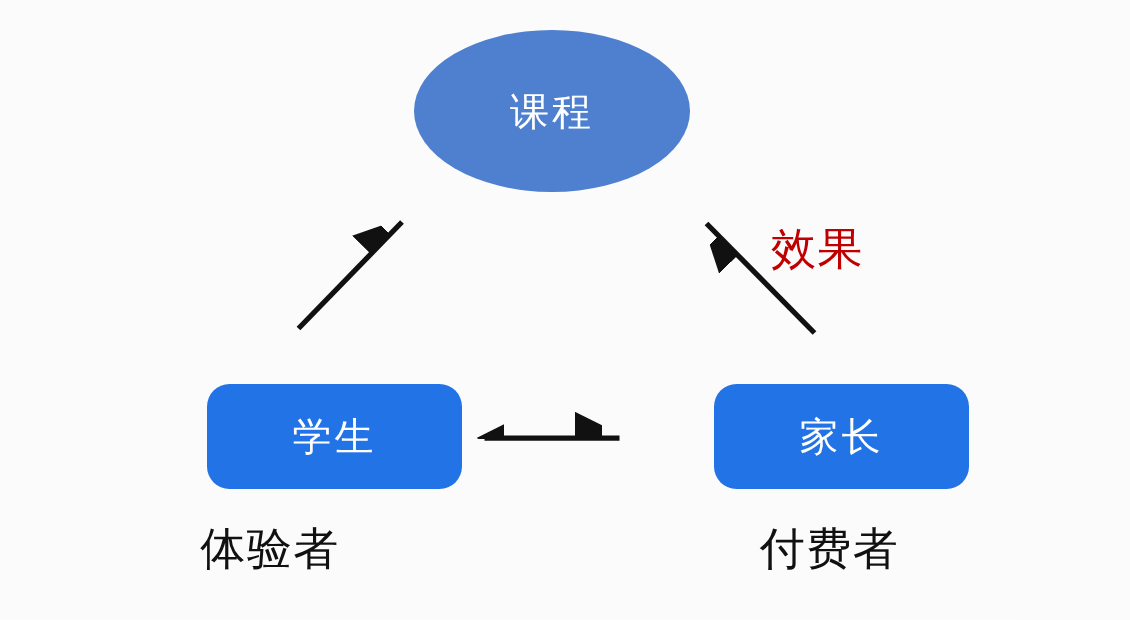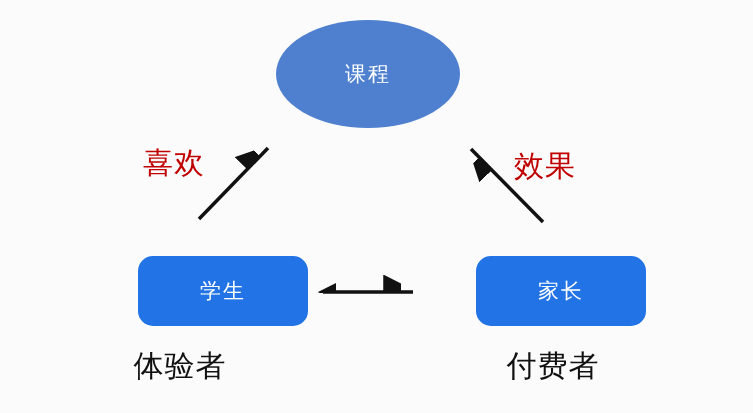--- a/index.html
+++ b/index.html
@@ -15,21 +15,21 @@
     position: absolute;
     left: 0; top: 0;
     width: 753px; height: 413px;
   }
   .node {
     position: absolute;
     display: flex;
     align-items: center;
     justify-content: center;
     color: #ffffff;
-    font-size: 21px;
+    font-size: 26px;
     letter-spacing: 2px;
     font-family: Liberation Mono, monospace;
   }
   .node-ellipse {
     left: 276px; top: 20px;
     width: 184px; height: 108px;
     border-radius: 50%;
     background: #4E80CF;
   }
   .node-rect {
@@ -88,17 +88,16 @@
   </div>
 
   <div class="node node-rect parent">
     <span>家长</span>
   </div>
 
   <div class="role-label parent">付费者</div>
 
   <div class="role-label student">体验者</div>
 
-  <div class="edge-label like">喜欢</div>
 
   <div class="edge-label effect">效果</div>
 
 </div>
 
 </body></html>

